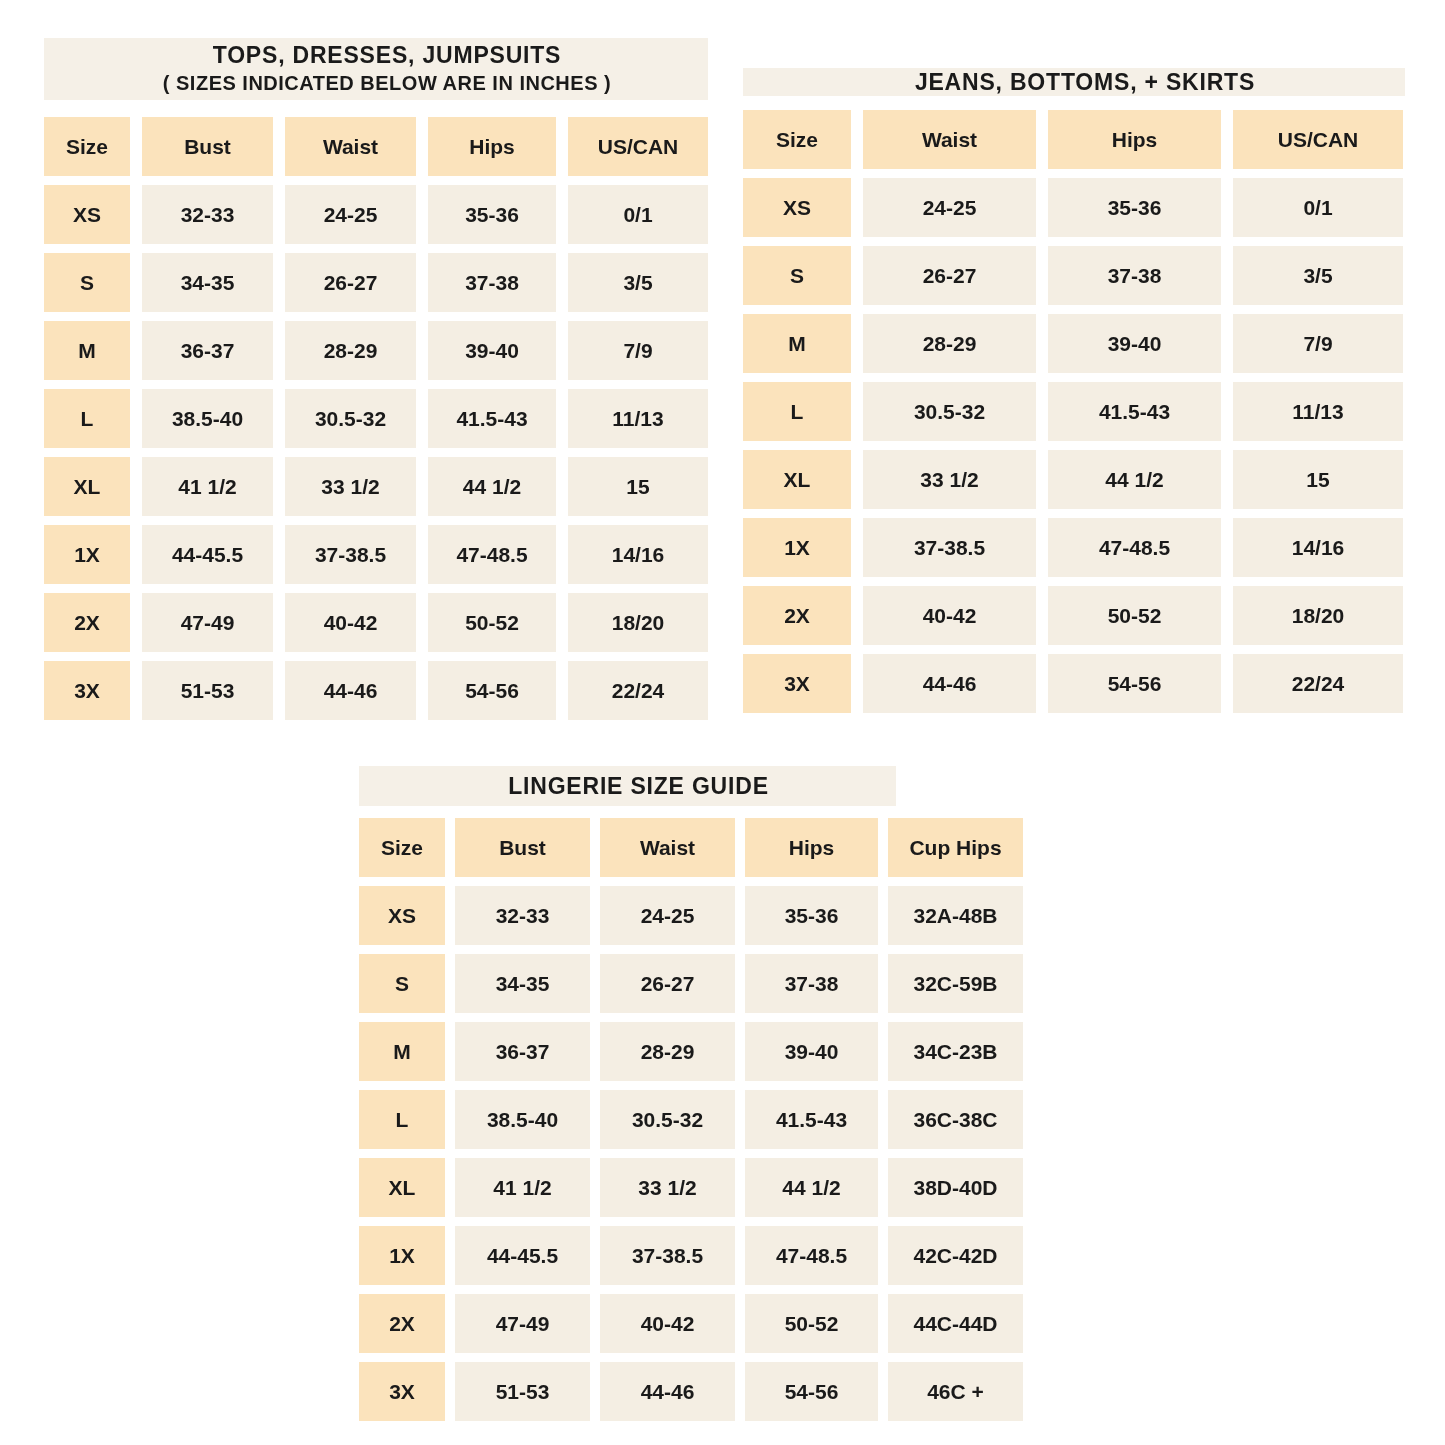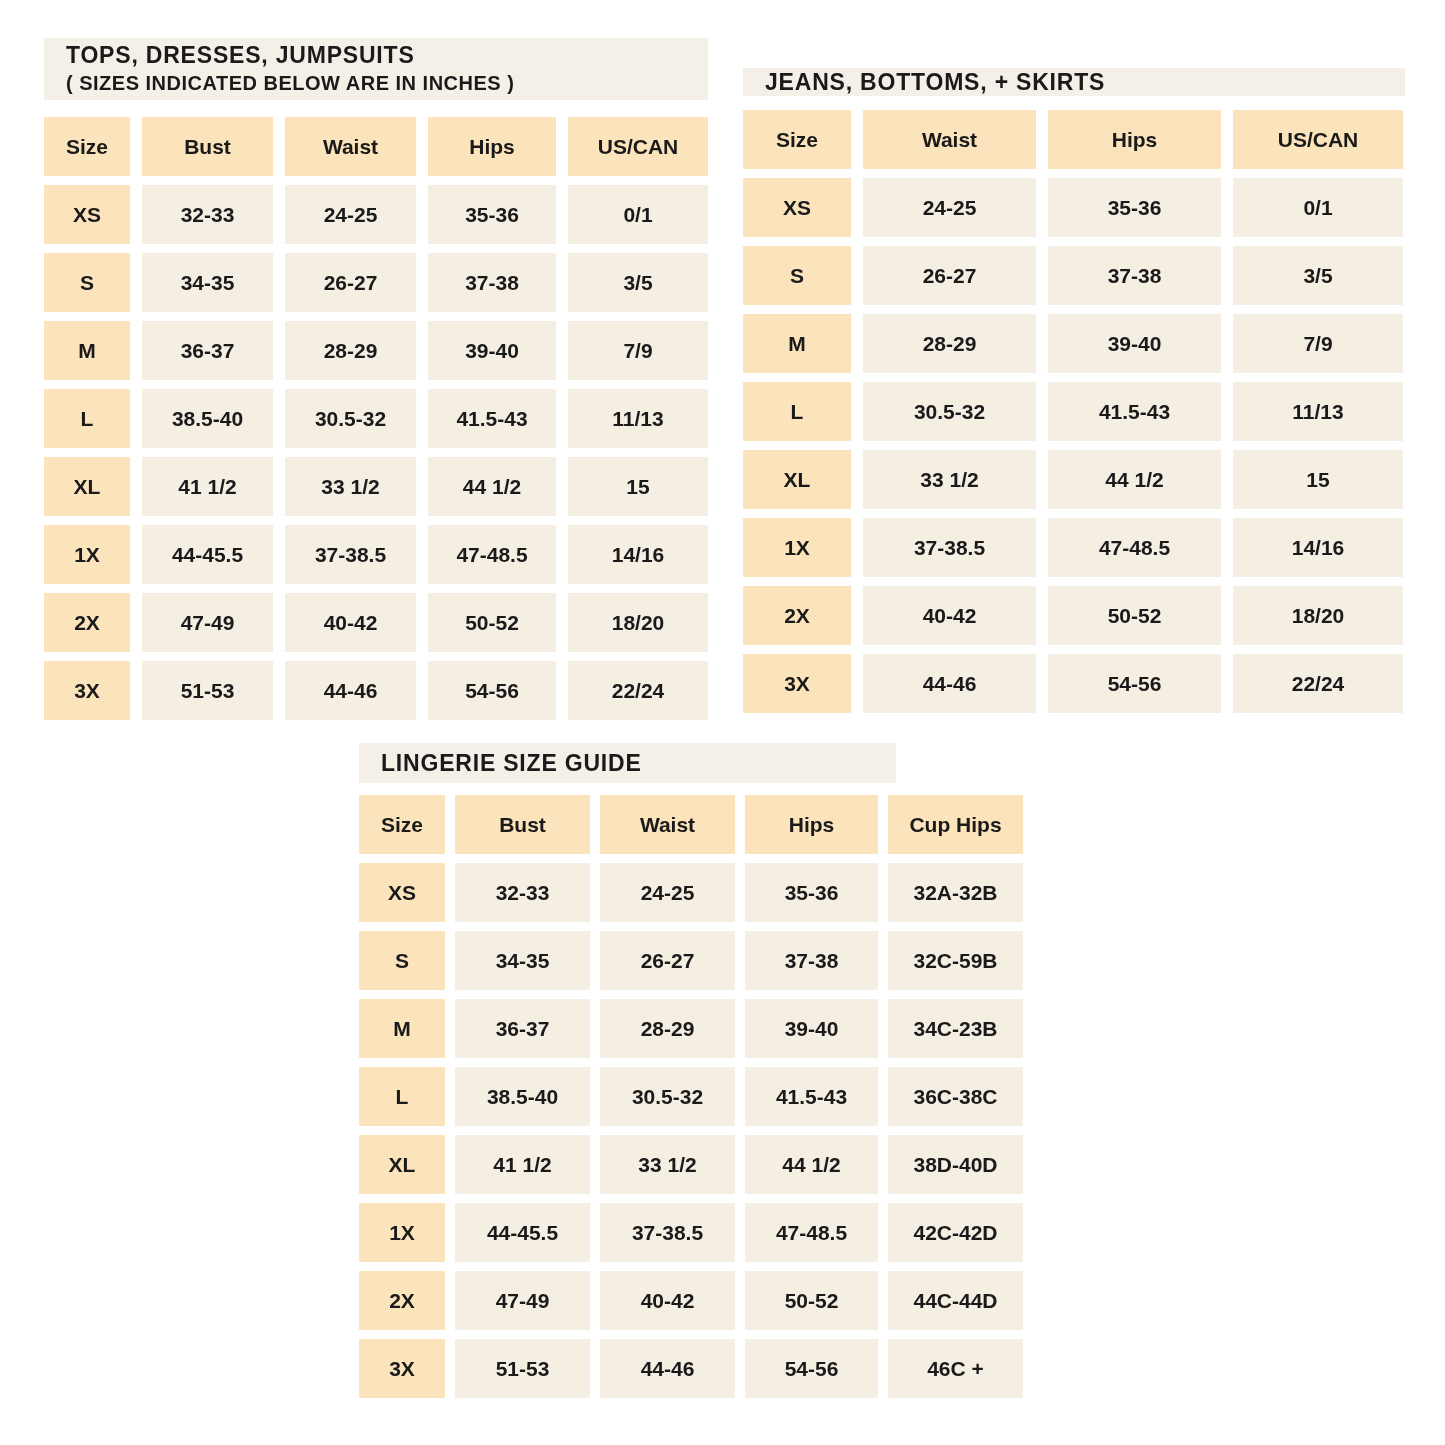--- a/index.html
+++ b/index.html
@@ -13,20 +13,21 @@
     overflow: hidden;
   }
   .table-block { position: absolute; }
   .banner {
     background: var(--banner, #f5f0e7);
     display: flex;
     flex-direction: column;
     justify-content: center;
     padding-left: 22px;
     box-sizing: border-box;
+    text-align: center;
   }
   .banner .title {
     font-weight: 700;
     font-size: 23px;
     letter-spacing: 0.8px;
     line-height: 1.05;
     white-space: nowrap;
   }
   .banner .subtitle {
     font-weight: 700;
@@ -57,21 +58,21 @@
   }
 
   #table-jeans { left: 743px; top: 68px; width: 662px; }
   #table-jeans .banner { height: 28px; }
   #table-jeans .grid {
     margin-top: 14px;
     grid-template-columns: 108px 173px 173px 170px;
     gap: 9px 12px;
   }
 
-  #table-lingerie { left: 359px; top: 743px; width: 537px; }
+  #table-lingerie { left: 359px; top: 766px; width: 537px; }
   #table-lingerie .banner { height: 40px; }
   #table-lingerie .grid {
     margin-top: 12px;
     grid-template-columns: 86px 135px 135px 133px 135px;
     gap: 9px 10px;
   }
 </style>
 </head>
 <body>
 
@@ -182,21 +183,21 @@
     <div class="grid">
         <div class="cell head">Size</div>
         <div class="cell head">Bust</div>
         <div class="cell head">Waist</div>
         <div class="cell head">Hips</div>
         <div class="cell head">Cup Hips</div>
         <div class="cell size">XS</div>
         <div class="cell val">32-33</div>
         <div class="cell val">24-25</div>
         <div class="cell val">35-36</div>
-        <div class="cell val">32A-32B</div>
+        <div class="cell val">32A-48B</div>
         <div class="cell size">S</div>
         <div class="cell val">34-35</div>
         <div class="cell val">26-27</div>
         <div class="cell val">37-38</div>
         <div class="cell val">32C-59B</div>
         <div class="cell size">M</div>
         <div class="cell val">36-37</div>
         <div class="cell val">28-29</div>
         <div class="cell val">39-40</div>
         <div class="cell val">34C-23B</div>

